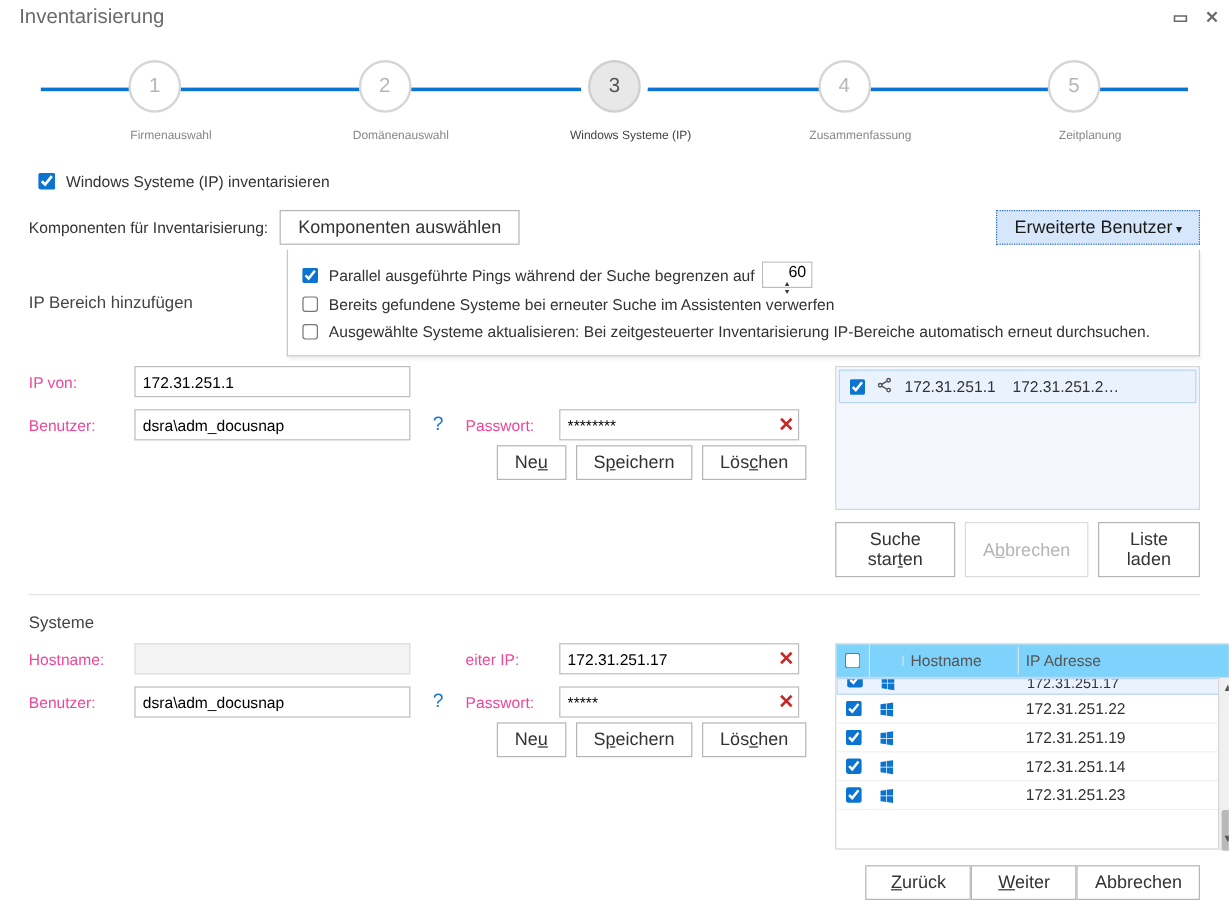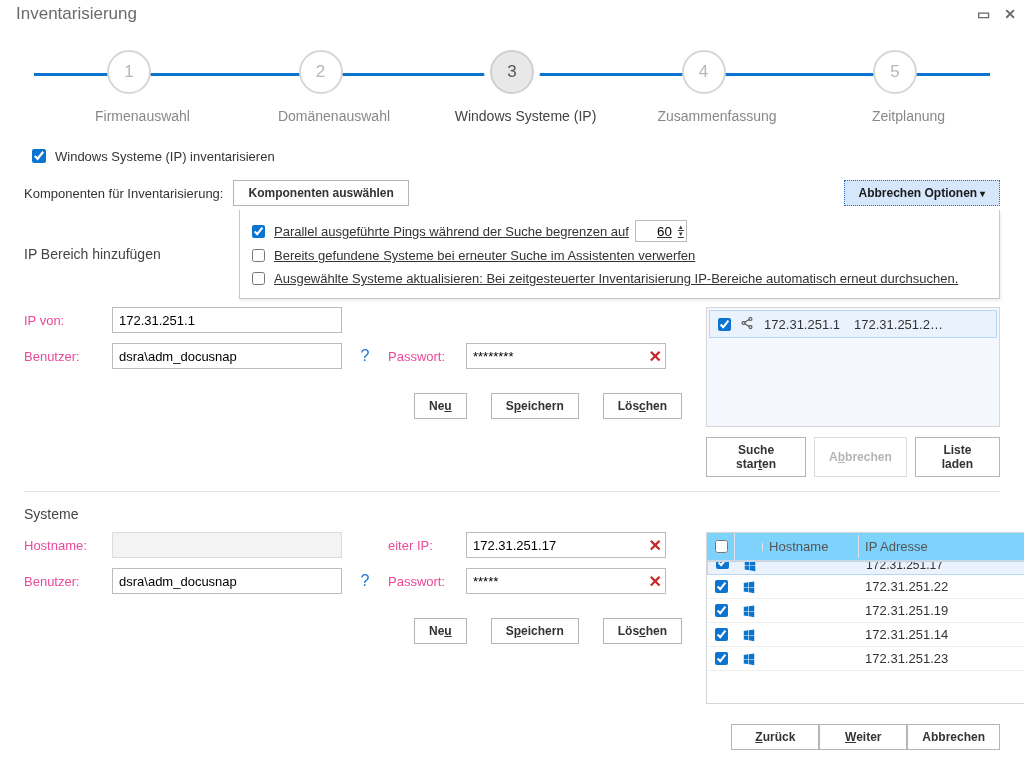--- a/index.html
+++ b/index.html
@@ -35,70 +35,69 @@
   .step .circle {
     width: 44px; height: 44px; border-radius: 50%;
     background: #fff; border: 2px solid #d6d6d6;
     display: flex; align-items: center; justify-content: center;
     font-size: 17px; color: #b6b6b6;
   }
   .step.active .circle {
     background: #e8e8e8; border-color: #d0d0d0; color: #555;
     box-shadow: 0 0 0 6px #fff;
   }
-  .step .label { margin-top: 14px; color: #888; font-size: 14px; margin-left: 27px; }
+  .step .label { margin-top: 14px; color: #888; font-size: 10px; margin-left: 27px; }
   .step.active .label { color: #444; }
 
   .body { padding: 8px 24px; }
   .checkbox-row { display: flex; align-items: center; gap: 6px; margin: 6px 0 14px 4px; }
   .checkbox-row input[type=checkbox] { width: 14px; height: 14px; accent-color: #0b74d1; }
 
   .comp-row { display:flex; align-items:flex-start; justify-content:space-between; margin-bottom:4px; position:relative;}
   .comp-row .left { display:flex; align-items:center; gap:10px; }
   .btn {
     background: #fff; border: 1px solid #b5b5b5;
-    padding: 5px 14px; font-size: 12px; cursor: pointer;
+    padding: 5px 14px; font-size: 15px; cursor: pointer;
     color:#333;
-    font-weight:bold;
   }
   .btn:disabled { color:#b5b5b5; border-color:#dcdcdc; }
   .btn.drop::after { content:" \25BE"; font-size:10px; }
   .btn.advanced { border:1px dotted #2a6bc7; background:#d6e6fb; color:#1a1a1a; }
 
   .options-panel {
     position: relative;
     background:#fff; border:1px solid #c7c7c7;
     border-top:none;
     margin-left:215px; margin-right:0;
     padding:6px 8px 6px 8px;
     box-shadow: 1px 2px 3px rgba(0,0,0,.08);
     z-index:5;
   }
   .options-panel .opt-row { display:flex; align-items:center; gap:6px; margin:4px 0;}
-  .spinner { display:inline-flex; align-items:center; border:1px solid #bcbcbc; height:22px;}
+  .spinner { display:inline-flex; align-items:center; border:1px solid #bcbcbc; height:22px;flex-direction:column;}
   .spinner input { border:none; width:40px; text-align:right; padding:0 4px; height:20px; font-family:inherit;}
   .spinner .arrows { display:flex; flex-direction:column; font-size:6px; line-height:7px; padding:0 2px;}
 
   .section-label { font-size:14px; color:#444; margin:14px 0 10px 0;}
 
   .form-grid { display:grid; grid-template-columns: 80px 230px 30px 70px 200px; column-gap:8px; row-gap:10px; align-items:center;}
   .form-grid .lbl { color:#ec4899; }
   .txt {
     border:1px solid #bcbcbc; height:26px; padding:2px 6px;
     font-family:inherit; font-size:13px; width:100%;
   }
   .pwd-wrap { position:relative; width:100%; }
   .pwd-wrap .txt { padding-right:24px; }
   .x-clear {
     position:absolute; right:4px; top:50%; transform:translateY(-50%);
     color:#c62828; font-weight:bold; font-size:16px; cursor:pointer;
   }
   .help-q { color:#1976d2; font-size:16px; text-align:center; cursor:help; }
 
-  .btn-row { display:flex; gap:24px; margin-top:24px; }
+  .btn-row { display:flex; gap:8px; margin-top:4px; }
 
   .two-col { display:flex; gap:24px; align-items:flex-start;}
   .left-col { flex:1; }
   .right-col { width:340px; }
 
   .ip-range-box {
     border:1px solid #d6d6d6; height:120px; background:#f4f8fe;
     overflow:hidden;
   }
   .ip-range-row { display:flex; align-items:center; background:#eaf2fd; border:1px solid #b9d6f2; height:28px; margin:2px; padding:0 4px; gap:6px; font-size:13px;}
@@ -186,24 +185,24 @@
   <div class="checkbox-row">
     <input type="checkbox" checked="" style="">
     <span>Windows Systeme (IP) inventarisieren</span>
   </div>
 
   <div class="comp-row">
     <div class="left">
       <span class="lbl">Komponenten für Inventarisierung:</span>
       <button class="btn">Komponenten auswählen</button>
     </div>
-    <button class="btn drop advanced">Abbrechen Optionen</button>
-  </div>
-
-  <div style="position:relative;text-decoration:underline;">
+    <button class="btn drop advanced">Erweiterte Benutzer</button>
+  </div>
+
+  <div style="position:relative;">
     <div class="options-panel">
       <div class="opt-row">
         <input type="checkbox" checked="" style="">
         <span>Parallel ausgeführte Pings während der Suche begrenzen auf</span>
         <span class="spinner">
           <input type="text" value="60" style="">
           <span class="arrows">
               <span>▲</span>
               <span>▼</span>
             </span>

